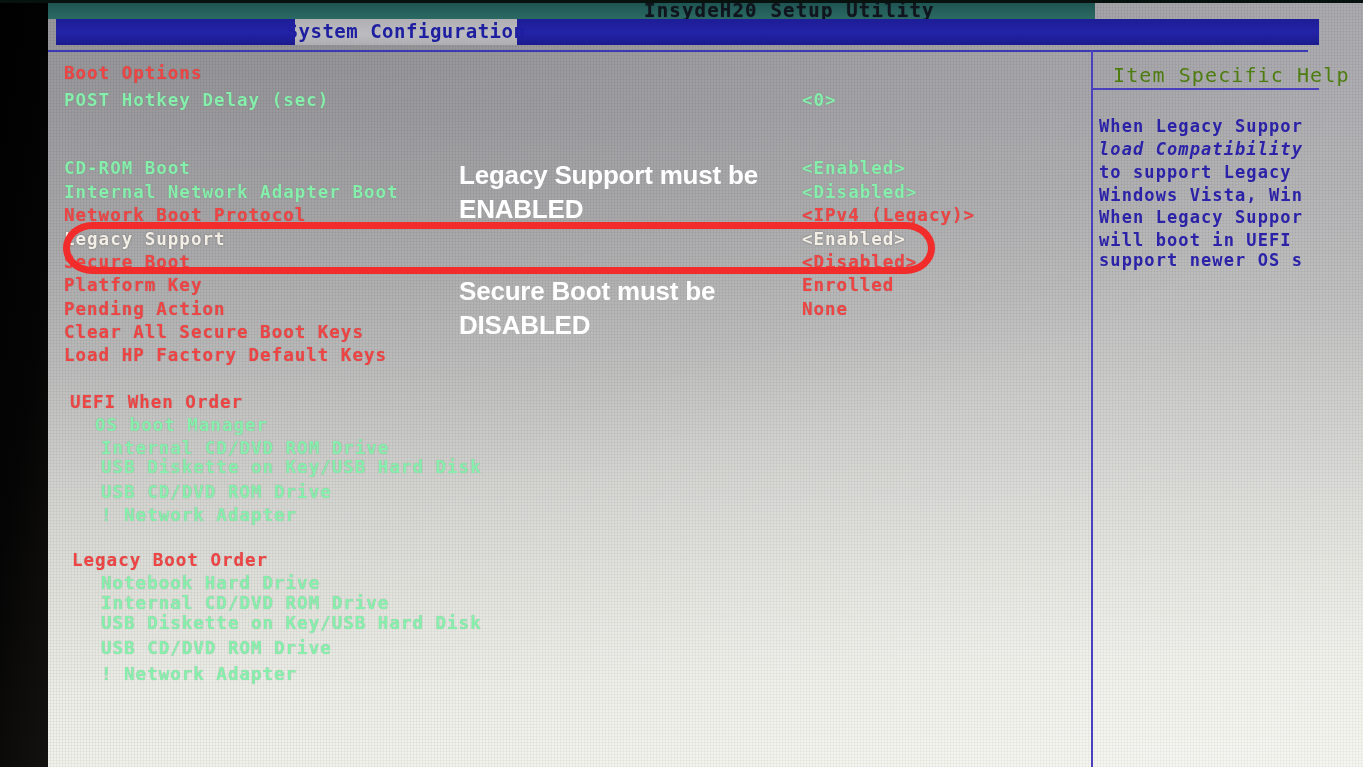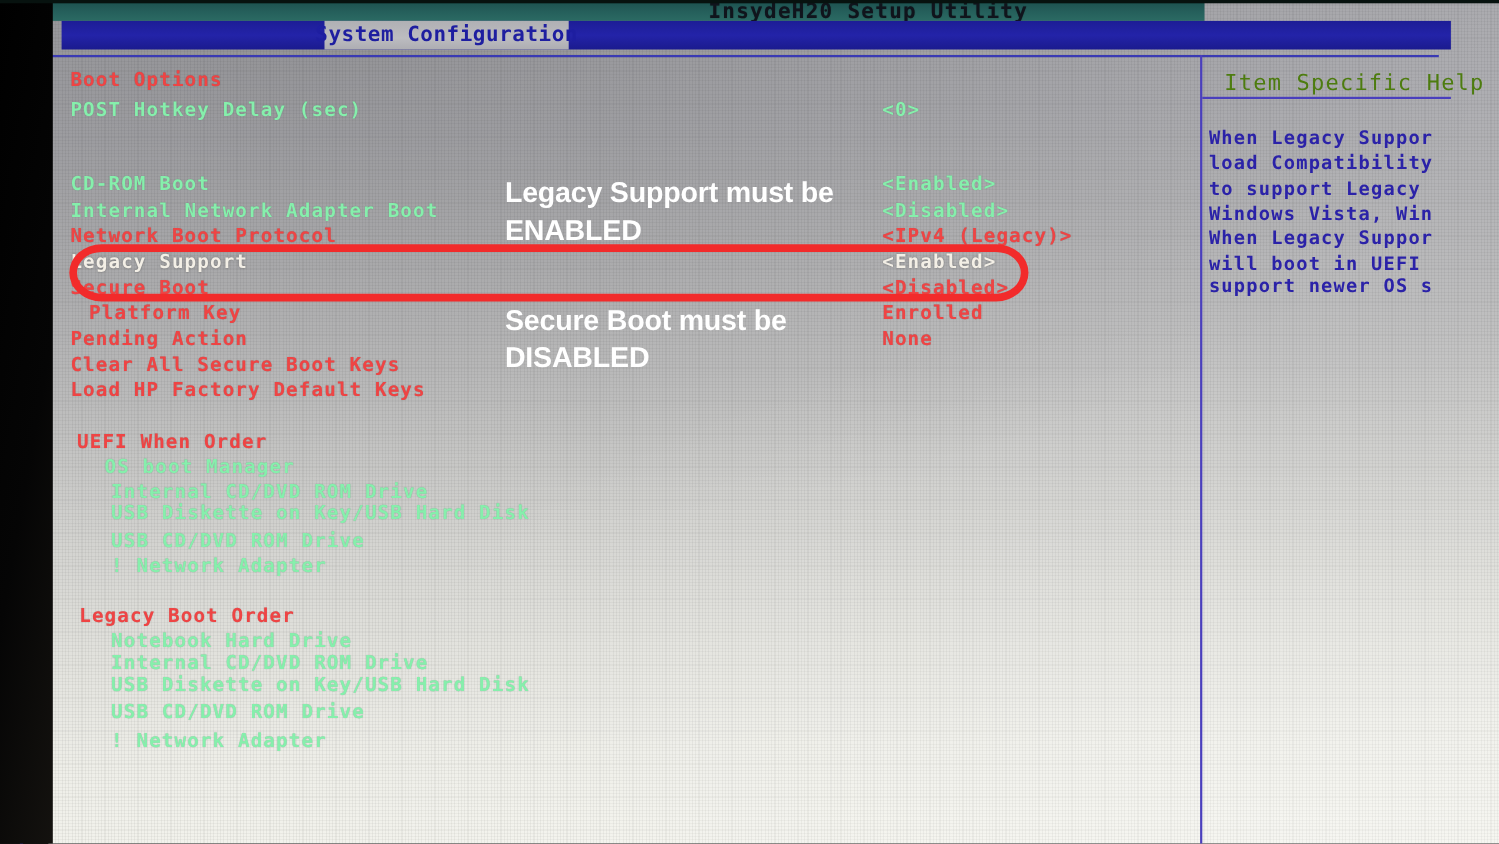--- a/index.html
+++ b/index.html
@@ -179,21 +179,21 @@
   <div class="help-hdiv"></div>
 
   <div class="bios c-black" style="left:64px; top:63px;">Boot Options</div>
 
   <div class="bios c-blue" style="left:64px; top:90px;">POST Hotkey Delay (sec)</div>
   <div class="bios c-blue" style="left:64px; top:158px;">CD-ROM Boot</div>
   <div class="bios c-black" style="left:64px; top:205px;">Network Boot Protocol</div>
   <div class="bios c-blue" style="left:64px; top:182px;">Internal Network Adapter Boot</div>
   <div class="bios c-white" style="left:64px; top:229px;">Legacy Support</div>
   <div class="bios c-black" style="left:64px; top:252px;">Secure Boot</div>
-  <div class="bios c-black" style="left:64px; top:275px;margin-left:17px;">Platform Key</div>
+  <div class="bios c-black" style="left:64px; top:275px;">Platform Key</div>
   <div class="bios c-black" style="left:64px; top:299px;">Pending Action</div>
   <div class="bios c-black" style="left:64px; top:322px;">Clear All Secure Boot Keys</div>
   <div class="bios c-black" style="left:64px; top:345px;">Load HP Factory Default Keys</div>
 
   <div class="bios c-blue" style="left:802px; top:90px;">&lt;0&gt;</div>
   <div class="bios c-blue" style="left:802px; top:158px;">&lt;Enabled&gt;</div>
   <div class="bios c-blue" style="left:802px; top:182px;">&lt;Disabled&gt;</div>
   <div class="bios c-black" style="left:802px; top:205px;">&lt;IPv4 (Legacy)&gt;</div>
   <div class="bios c-white" style="left:802px; top:229px;">&lt;Enabled&gt;</div>
   <div class="bios c-black" style="left:802px; top:252px;">&lt;Disabled&gt;</div>
@@ -209,21 +209,21 @@
 
   <div class="bios c-black" style="left:72px; top:550px;">Legacy Boot Order</div>
   <div class="bios c-blue" style="left:101px; top:573px;">Notebook Hard Drive</div>
   <div class="bios c-blue" style="left:101px; top:593px;">Internal CD/DVD ROM Drive</div>
   <div class="bios c-blue" style="left:101px; top:613px;">USB Diskette on Key/USB Hard Disk</div>
   <div class="bios c-blue" style="left:101px; top:638px;">USB CD/DVD ROM Drive</div>
   <div class="bios c-blue" style="left:101px; top:664px;">! Network Adapter</div>
 
   <div class="help-title">Item Specific Help</div>
   <div class="help-line" style="top:116px;">When Legacy Suppor</div>
-  <div class="help-line" style="top:139px;">load Compatibility</div>
+  <div class="help-line" style="top:139px;font-style:italic;">load Compatibility</div>
   <div class="help-line" style="top:162px;">to support Legacy</div>
   <div class="help-line" style="top:185px;">Windows Vista, Win</div>
   <div class="help-line" style="top:207px;">When Legacy Suppor</div>
   <div class="help-line" style="top:230px;">will boot in UEFI</div>
   <div class="help-line" style="top:250px;">support newer OS s</div>
 
   <div class="ellipse" style="left:63px; top:222px; width:872px; height:52px;"></div>
 
   <div class="annot" style="left:459px; top:159px;">Legacy Support must be
 ENABLED</div>

